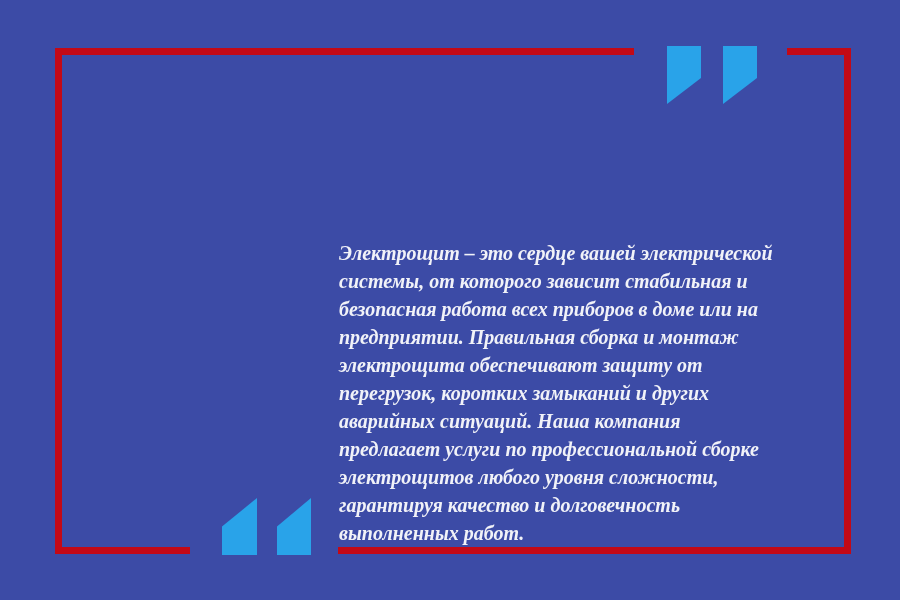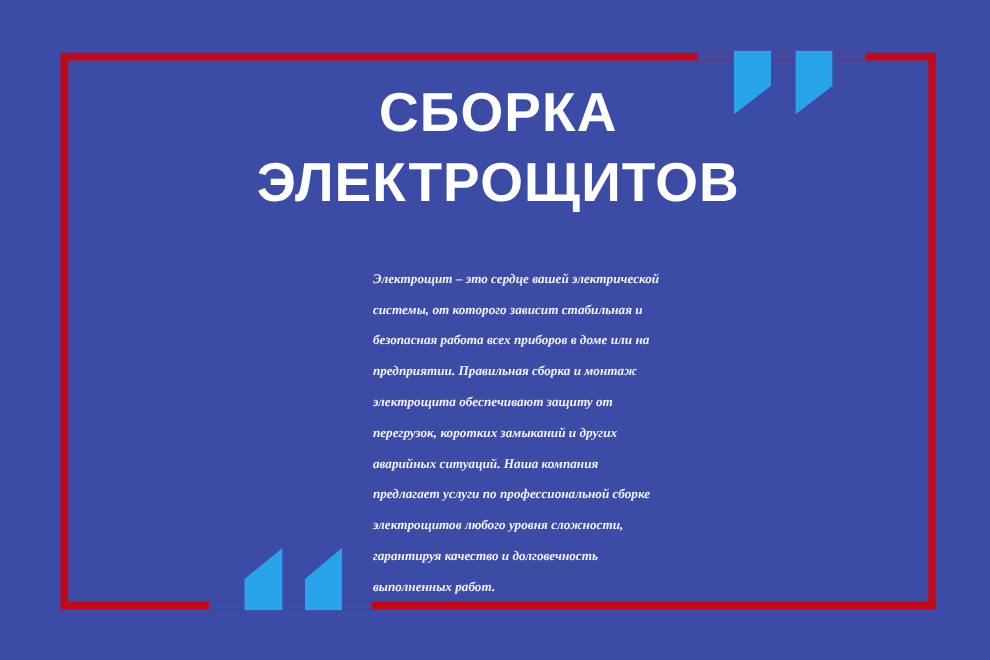--- a/index.html
+++ b/index.html
@@ -82,37 +82,35 @@
 
   .body-text {
     position: absolute;
     left: 339px;
     top: 239px;
     width: 490px;
     margin: 0;
     font-family: "Liberation Serif", serif;
     font-style: italic;
     font-weight: bold;
-    font-size: 12px;
+    font-size: 20px;
     line-height: 28px;
     color: var(--body-white);
     white-space: pre-line;
   }
 </style>
 </head>
 <body>
 
 <div class="poster">
 
   <div class="frame"></div>
   <div class="frame-gap gap-top"></div>
   <div class="frame-gap gap-bottom"></div>
 
-  <h1 class="title">СБОРКА
-ЭЛЕКТРОЩИТОВ</h1>
 
   <p class="body-text">Электрощит – это сердце вашей электрической
 системы, от которого зависит стабильная и
 безопасная работа всех приборов в доме или на
 предприятии. Правильная сборка и монтаж
 электрощита обеспечивают защиту от
 перегрузок, коротких замыканий и других
 аварийных ситуаций. Наша компания
 предлагает услуги по профессиональной сборке
 электрощитов любого уровня сложности,

